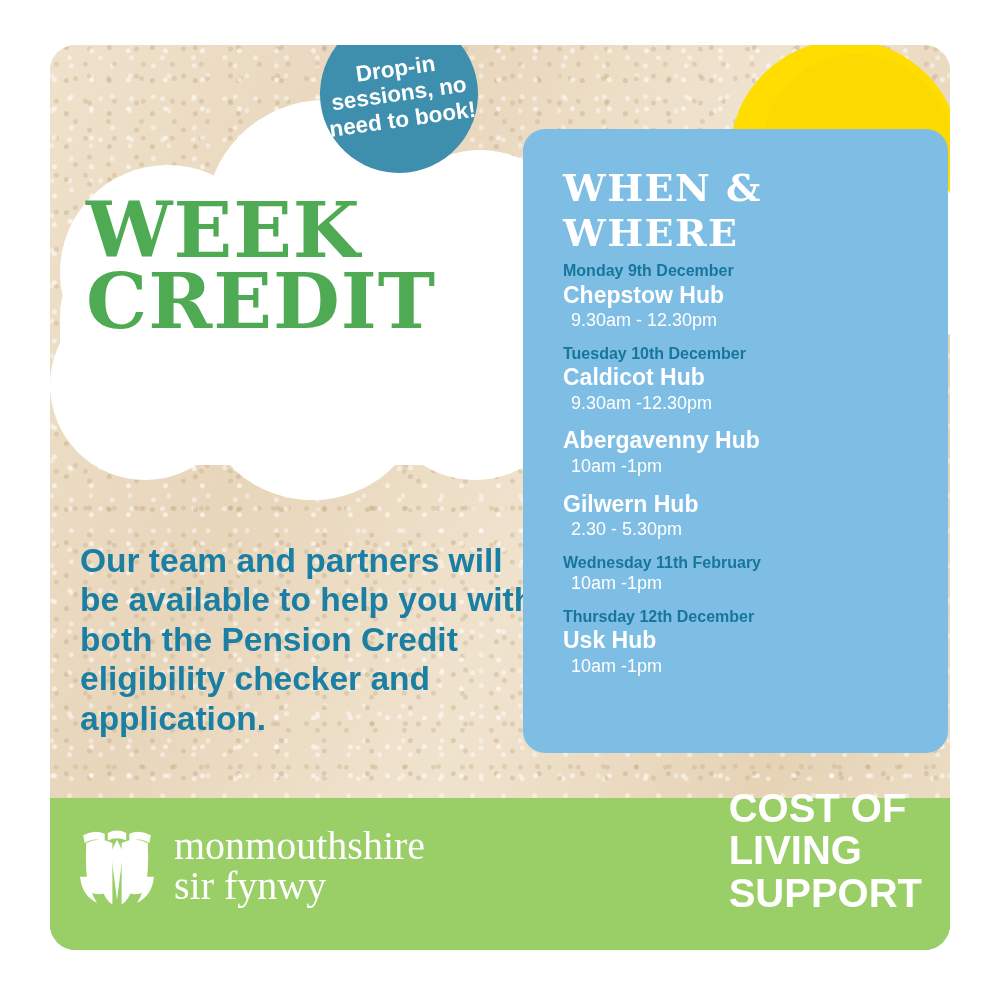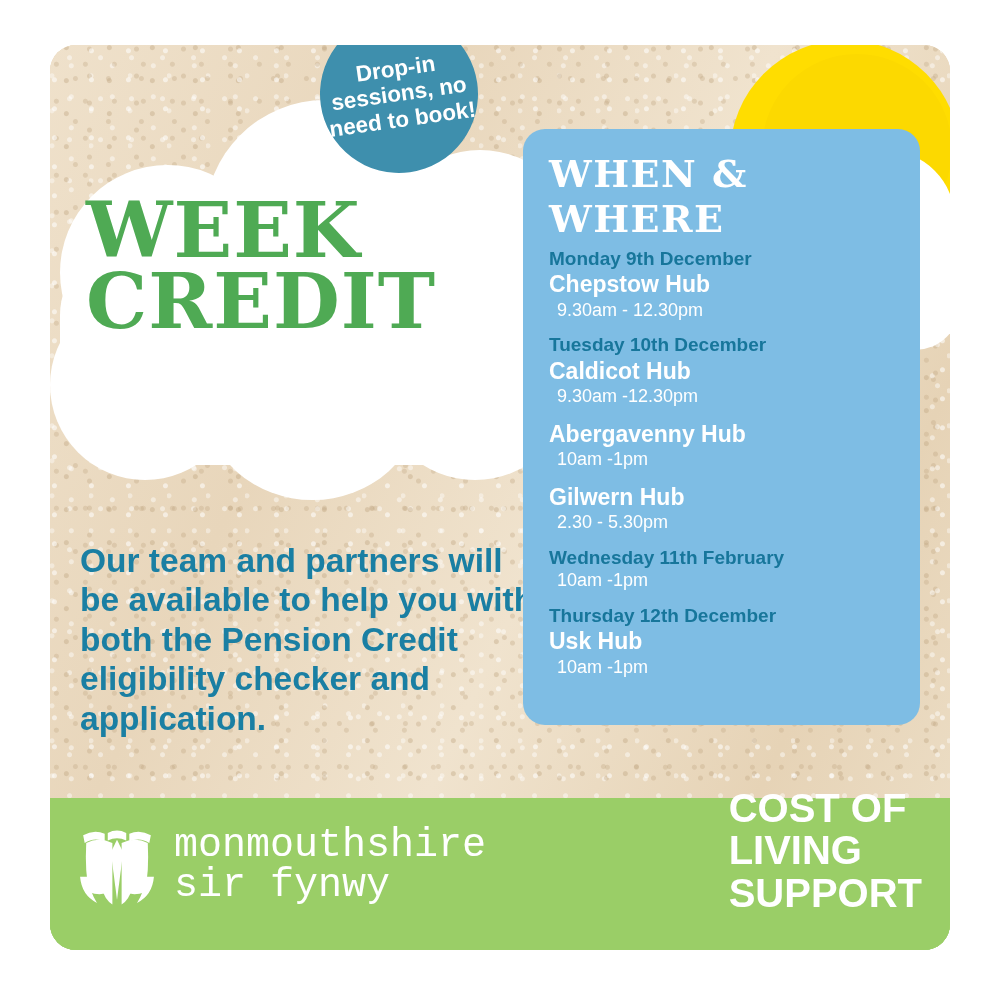--- a/index.html
+++ b/index.html
@@ -83,49 +83,49 @@
   }
   .badge span{
     display:block;color:#fff;font-weight:bold;font-size:22.5px;
     line-height:1.13;text-align:center;
   }
 
   
   .panel{
     position:absolute;left:473px;top:84px;width:397px;height:596px;
     background:#7ebde4;border-radius:22px;
-    padding:0;
+    padding:14px;
     z-index:6;
   }
   .panel h2{
     margin:0;padding:22px 0 6px 26px;
     color:#ffffff;
     font-family:"DejaVu Serif", serif;
     font-weight:bold;font-size:38px;letter-spacing:1.5px;
   }
   .sched{padding:0 18px 0 26px;}
   .sched .row{margin-bottom:3px;}
   .sched .date{
-    color:#17769b;font-weight:bold;font-size:19px;line-height:1.22;
+    color:#17769b;font-weight:bold;font-size:16px;line-height:1.22;
   }
   .sched .place{
     color:#ffffff;font-weight:bold;font-size:23px;line-height:1.24;
   }
   .sched .time{
     color:#ffffff;font-weight:normal;font-size:18px;line-height:1.26;margin-left:8px;
   }
   .sched .gap{height:9px;}
 
   
   .logo{
     position:absolute;left:28px;bottom:44px;display:flex;align-items:center;gap:18px;
     z-index:8;
   }
   .logo .mark{width:78px;height:80px;flex:0 0 auto;}
-  .logo .words{color:#ffffff;font-family:Liberation Mono, monospace;line-height:1.0;}
+  .logo .words{color:#ffffff;font-family:Liberation Serif, serif;line-height:1.0;}
   .logo .words .l1{font-size:40px;letter-spacing:0px;}
   .logo .words .l2{font-size:40px;letter-spacing:0px;}
 
   .cost{
     position:absolute;right:28px;bottom:36px;
     color:#ffffff;font-weight:bold;font-size:40px;line-height:1.06;
     text-align:left;z-index:8;margin-top:45px;
   }
 </style>
 </head>

